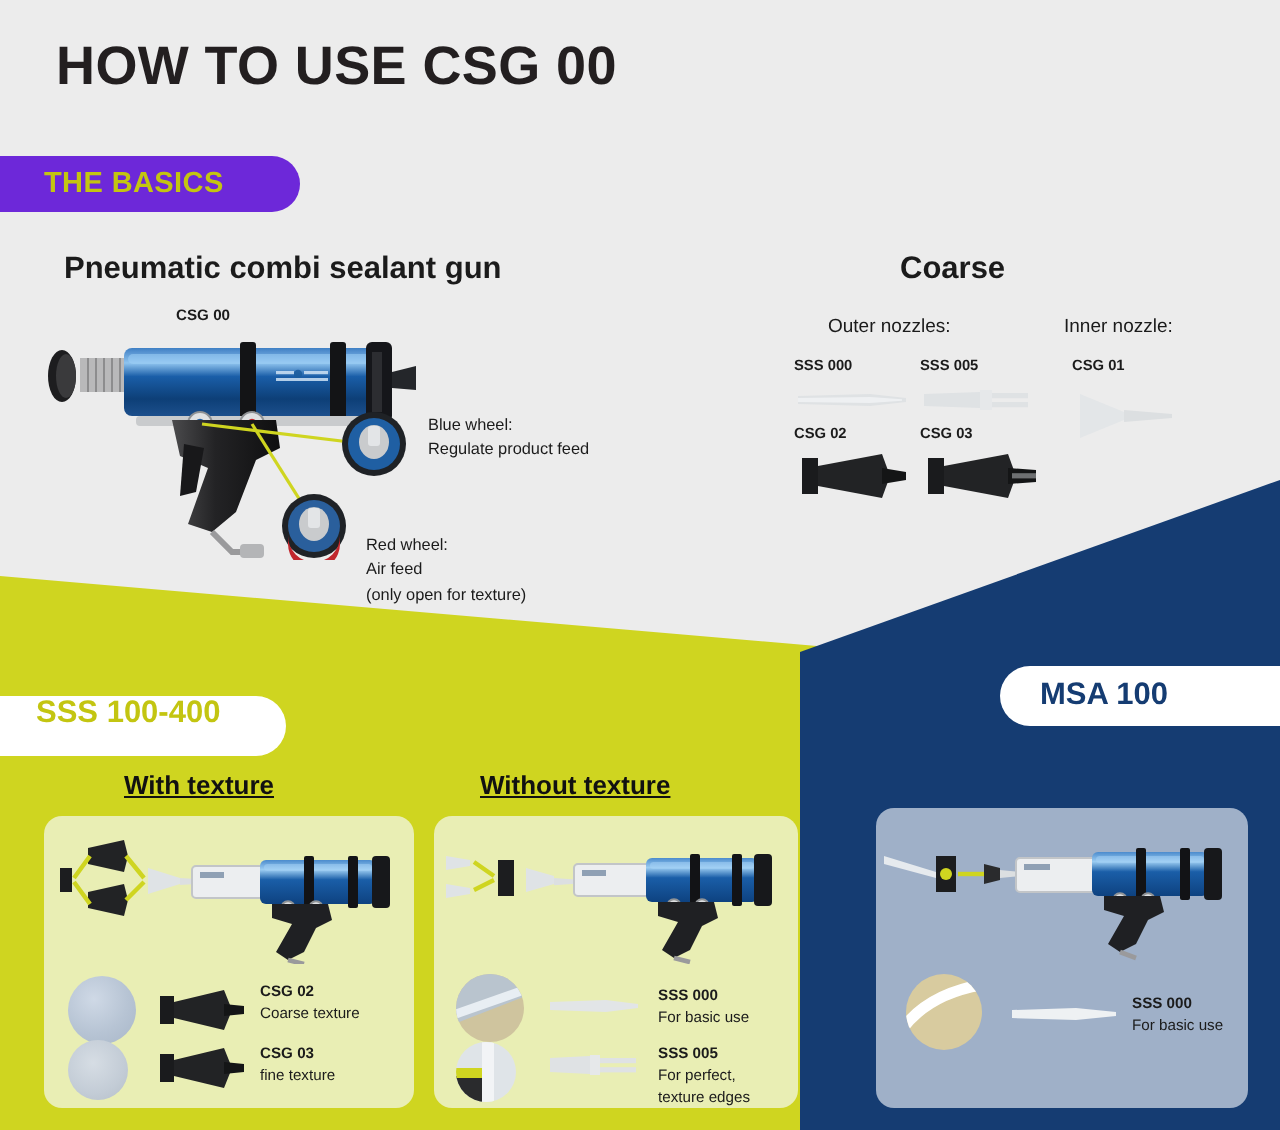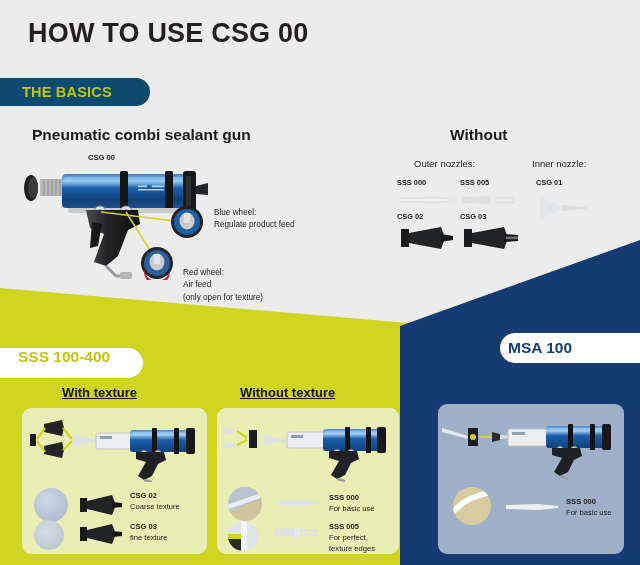--- a/index.html
+++ b/index.html
@@ -14,21 +14,21 @@
 
   
   .page-title{
     position:absolute;left:28px;top:18px;
     font-size:27px;font-weight:bold;letter-spacing:.2px;
     color:#231f20;
   }
   .basics-badge{
     position:absolute;left:0;top:78px;
     height:28px;width:150px;
-    background:#0c4a6e;
+    background:#6d28d9;
     border-top-right-radius:14px;border-bottom-right-radius:14px;
     display:flex;align-items:center;
   }
   .basics-badge span{
     margin-left:22px;color:#c3c511;font-size:14.5px;font-weight:bold;letter-spacing:.2px;
   }
 
   
   .h-gun{position:absolute;left:32px;top:126px;font-size:15.5px;font-weight:bold;color:#1b1b1b;}
   .h-nozzles{position:absolute;left:450px;top:126px;font-size:15.5px;font-weight:bold;color:#1b1b1b;}
@@ -70,21 +70,21 @@
   .panel-navy{
     position:absolute;left:400px;top:240px;width:240px;height:325px;
     background:#153c72;
     clip-path:polygon(100% 0, 100% 100%, 0 100%, 0 86px);
   }
   .badge-msa{
     position:absolute;right:0;top:333px;height:30px;width:140px;
     background:#ffffff;border-top-left-radius:15px;border-bottom-left-radius:15px;
     display:flex;align-items:center;justify-content:flex-start;z-index:4;
   }
-  .badge-msa span{margin-left:8px;color:#153c72;font-size:15.5px;font-weight:bold;}
+  .badge-msa span{margin-left:20px;color:#153c72;font-size:15.5px;font-weight:bold;}
   .card-blue{position:absolute;background:#9fb0c8;border-radius:9px;}
 
   
   .sample{border-radius:50%;position:absolute;}
   .sample.coarse{background:radial-gradient(circle at 38% 34%, #cfd9e6 0%, #b7c4d4 55%, #a8b6c8 100%);}
   .sample.fine{background:radial-gradient(circle at 42% 38%, #d6dde4 0%, #c3ccd6 60%, #b4bec9 100%);}
 </style>
 </head>
 <body>
 
@@ -188,21 +188,21 @@
     <path d="M4 22 A13 13 0 0 0 30 22 L30 26 A13 13 0 0 1 4 26 Z" fill="#c1272d"></path>
     <ellipse cx="17" cy="16" rx="7.5" ry="8.5" fill="#c9cbcd"></ellipse>
     <rect x="14" y="8" width="6" height="10" rx="1.5" fill="#e3e5e7"></rect>
   </svg>
   <div class="callout-text" style="left:183px;top:267px;">
     <div>Red wheel:</div>
     <div>Air feed</div>
     <div>(only open for texture)</div>
   </div>
 
-  <div class="h-nozzles">Without</div>
+  <div class="h-nozzles">Coarse</div>
 
   <div class="sub-head" style="position:absolute;left:414px;top:158px;">Outer nozzles:</div>
   <div class="sub-head" style="position:absolute;left:532px;top:158px;">Inner nozzle:</div>
 
   <div class="nz" style="left:397px;top:178px;">
     <div class="nz-label">SSS 000</div>
     <svg width="60" height="16" viewBox="0 0 60 16" style="display:block;margin-top:5px;">
       <path d="M2 6 L38 5 L56 7 L56 9 L38 11 L2 10 Z" fill="#dfe2e4"></path>
       <path d="M2 7 L38 6.5 L54 7.6 L54 8.4 L38 9.5 L2 9 Z" fill="#eef0f2"></path>
     </svg>

